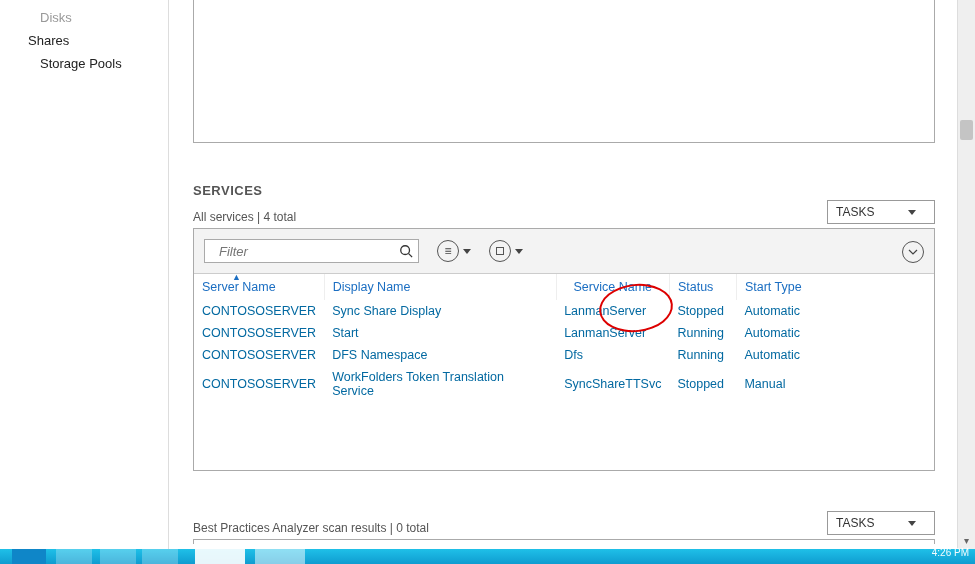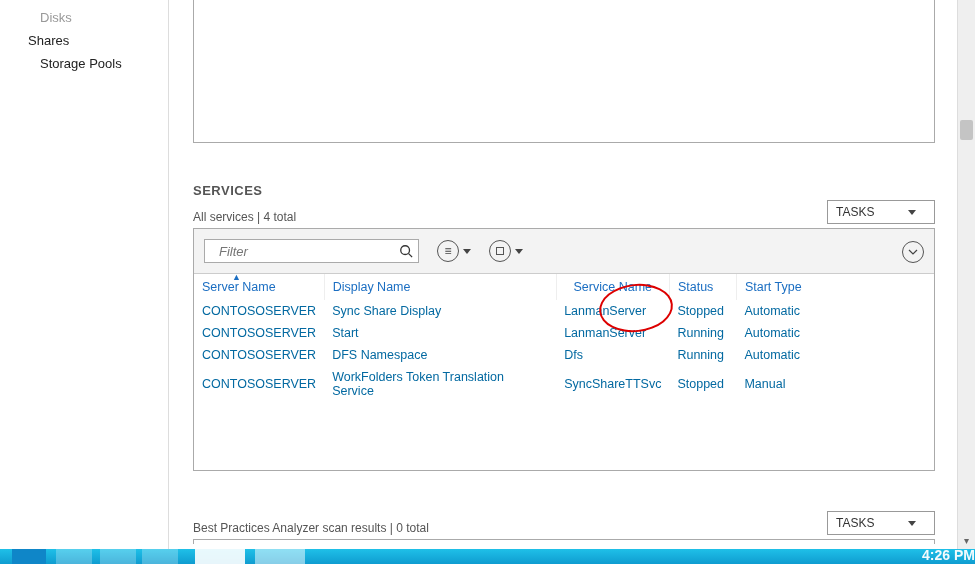--- a/index.html
+++ b/index.html
@@ -264,26 +264,25 @@
     width: 34px;
     background: #0f86c8;
   }
   .taskbar .w1 { left: 56px; width: 36px; background: rgba(255,255,255,.25); }
   .taskbar .w2 { left: 100px; width: 36px; background: rgba(255,255,255,.25); }
   .taskbar .w3 { left: 142px; width: 36px; background: rgba(255,255,255,.25); }
   .taskbar .w4 { left: 195px; width: 50px; background: rgba(255,255,255,.9); }
   .taskbar .w5 { left: 255px; width: 50px; background: rgba(255,255,255,.5); }
   .taskbar .clock {
     position: absolute;
-    right: 0;
+    right: 6px;
     top: -2px;
     color: #fff;
-    font-size: 14px;
+    font-size: 10px;
     opacity: .95;
-    font-weight: bold;
   }
 </style>
 </head>
 <body>
 
 <div class="root">
 
   <div class="sidebar">
     <div class="nav-item cut indent2">Disks</div>
     <div class="nav-item">Shares</div>

